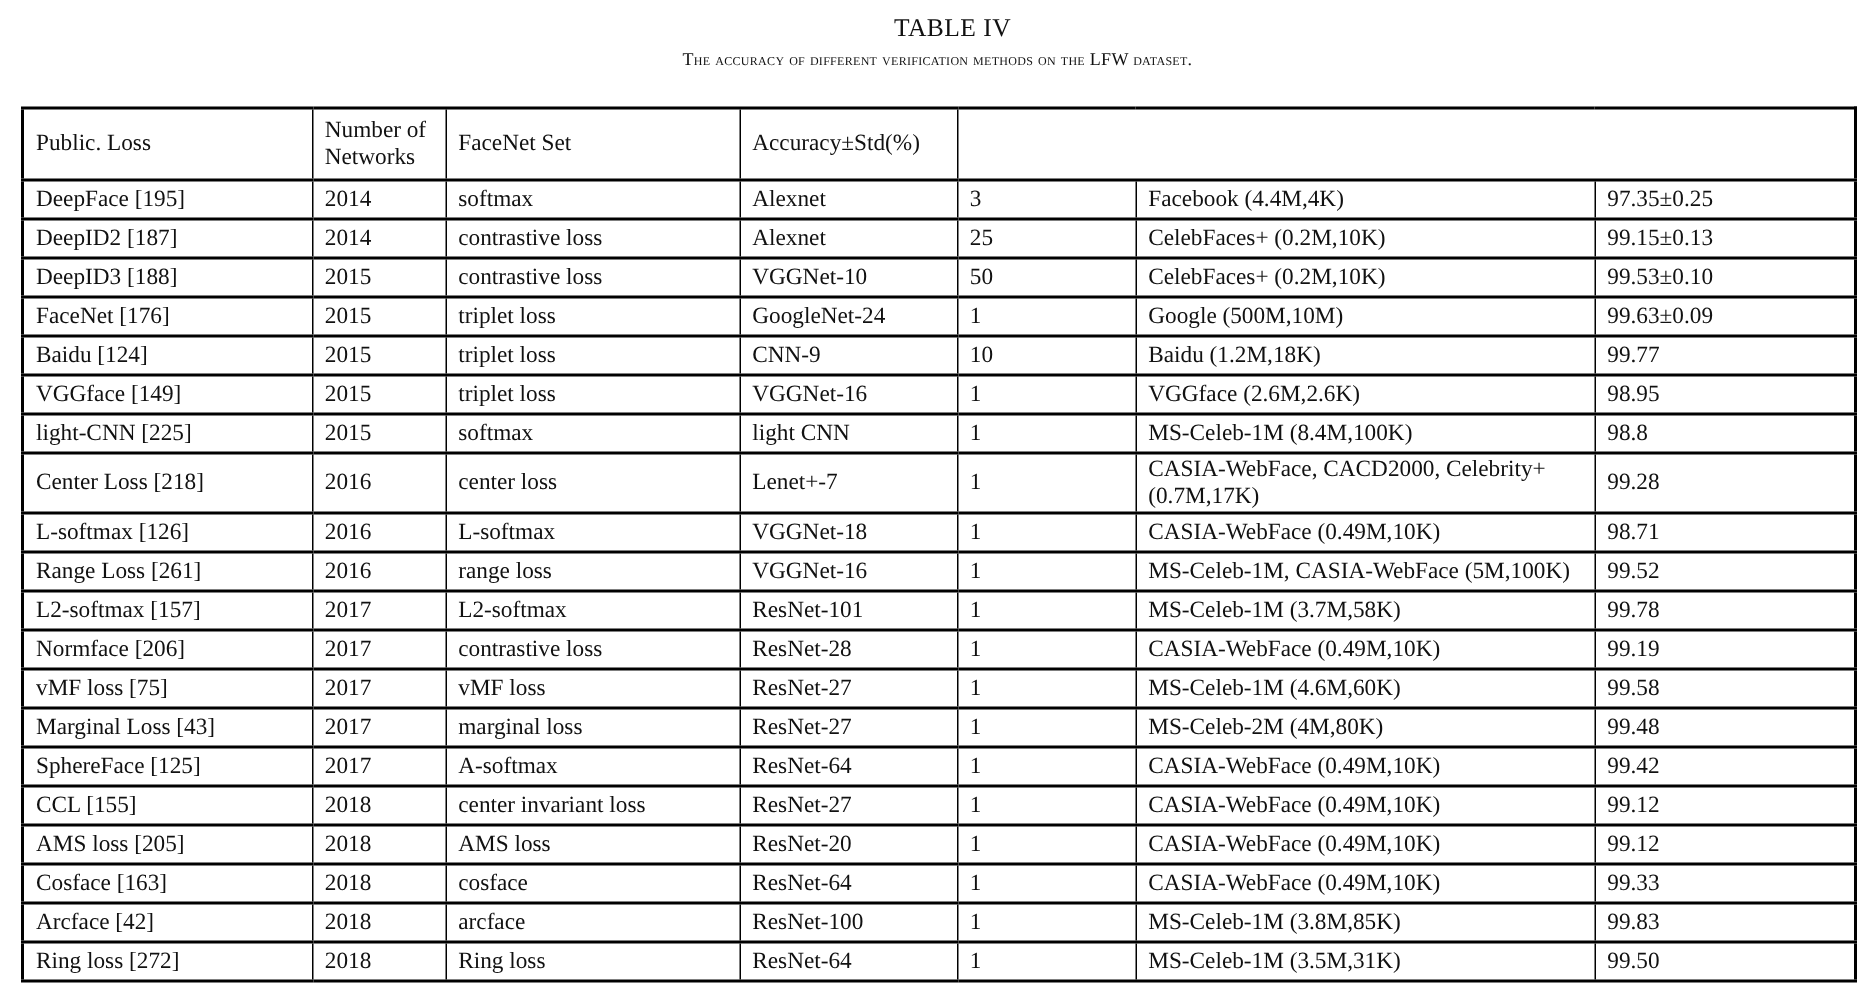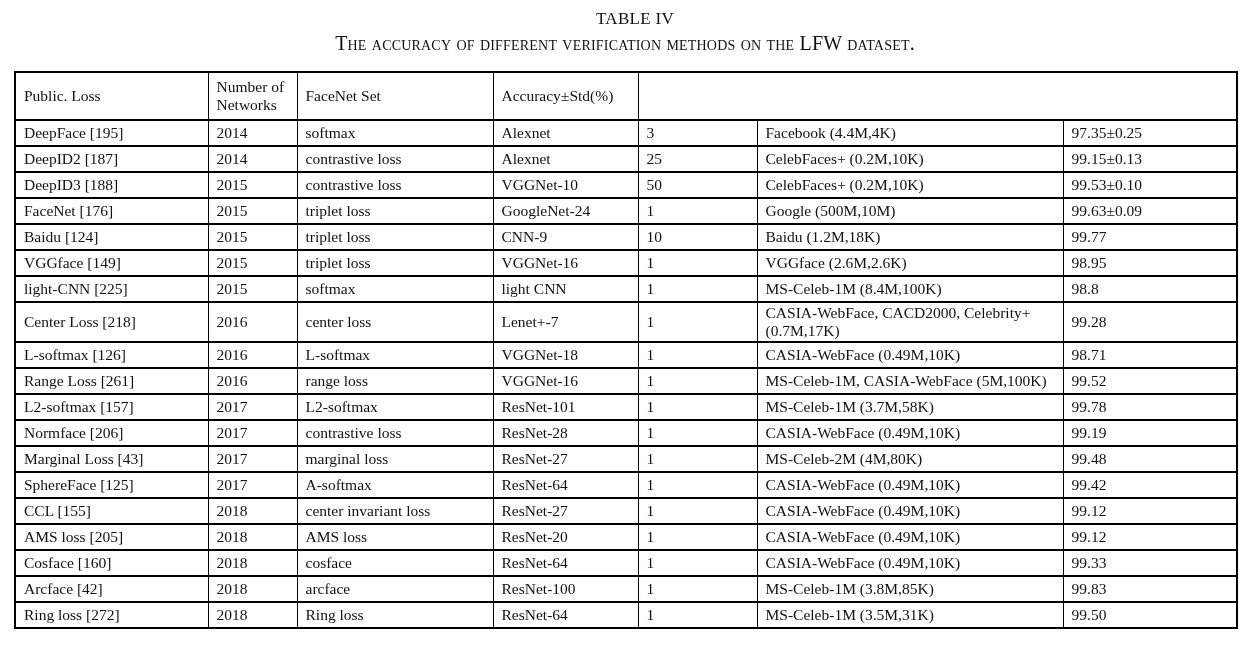--- a/index.html
+++ b/index.html
@@ -20,21 +20,21 @@
   .caption {
     text-align: center;
     padding-top: 9px;
   }
   .caption .title {
     font-size: 17px;
     letter-spacing: 0.3px;
     padding-left: 20px;
   }
   .caption .subtitle {
-    font-size: 20px;
+    font-size: 12px;
     font-variant: small-caps;
     letter-spacing: 0.2px;
     margin-top: 3px;
   }
   table.paper-table {
     position: absolute;
     left: 14px;
     top: 71px;
     width: 1222px;
     border-collapse: collapse;
@@ -192,20 +192,29 @@
         <tr>
           <td>Normface [206]</td>
           <td>2017</td>
           <td>contrastive loss</td>
           <td>ResNet-28</td>
           <td>1</td>
           <td>CASIA-WebFace (0.49M,10K)</td>
           <td>99.19</td>
         </tr>
         <tr>
+          <td>vMF loss [75]</td>
+          <td>2017</td>
+          <td>vMF loss</td>
+          <td>ResNet-27</td>
+          <td>1</td>
+          <td>MS-Celeb-1M (4.6M,60K)</td>
+          <td>99.58</td>
+        </tr>
+        <tr>
           <td>Marginal Loss [43]</td>
           <td>2017</td>
           <td>marginal loss</td>
           <td>ResNet-27</td>
           <td>1</td>
           <td>MS-Celeb-2M (4M,80K)</td>
           <td>99.48</td>
         </tr>
         <tr>
           <td>SphereFace [125]</td>
@@ -228,21 +237,21 @@
         <tr>
           <td>AMS loss [205]</td>
           <td>2018</td>
           <td>AMS loss</td>
           <td>ResNet-20</td>
           <td>1</td>
           <td>CASIA-WebFace (0.49M,10K)</td>
           <td>99.12</td>
         </tr>
         <tr>
-          <td>Cosface [160]</td>
+          <td>Cosface [163]</td>
           <td>2018</td>
           <td>cosface</td>
           <td>ResNet-64</td>
           <td>1</td>
           <td>CASIA-WebFace (0.49M,10K)</td>
           <td>99.33</td>
         </tr>
         <tr>
           <td>Arcface [42]</td>
           <td>2018</td>

